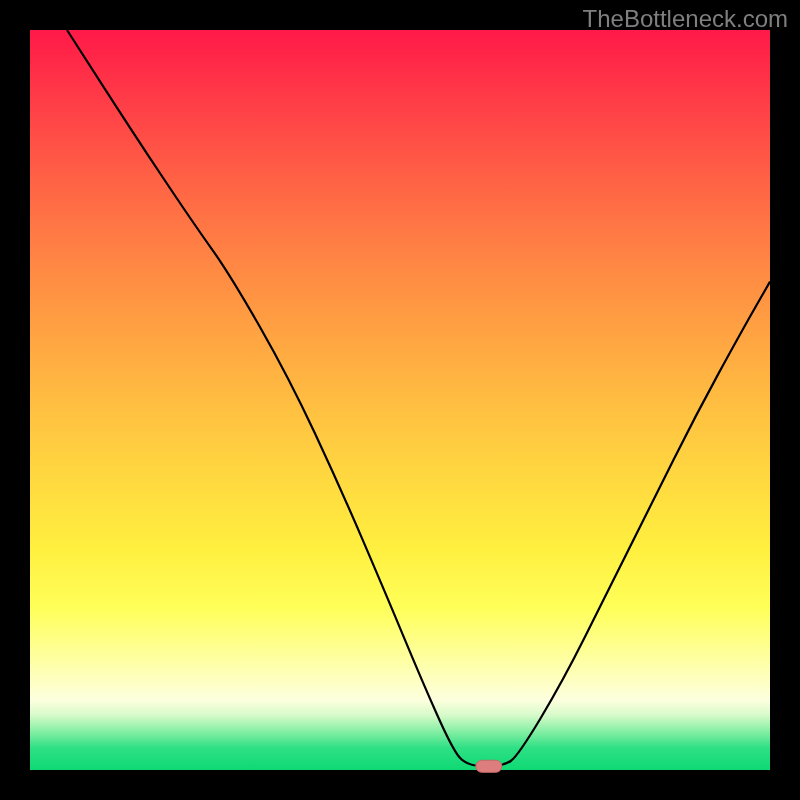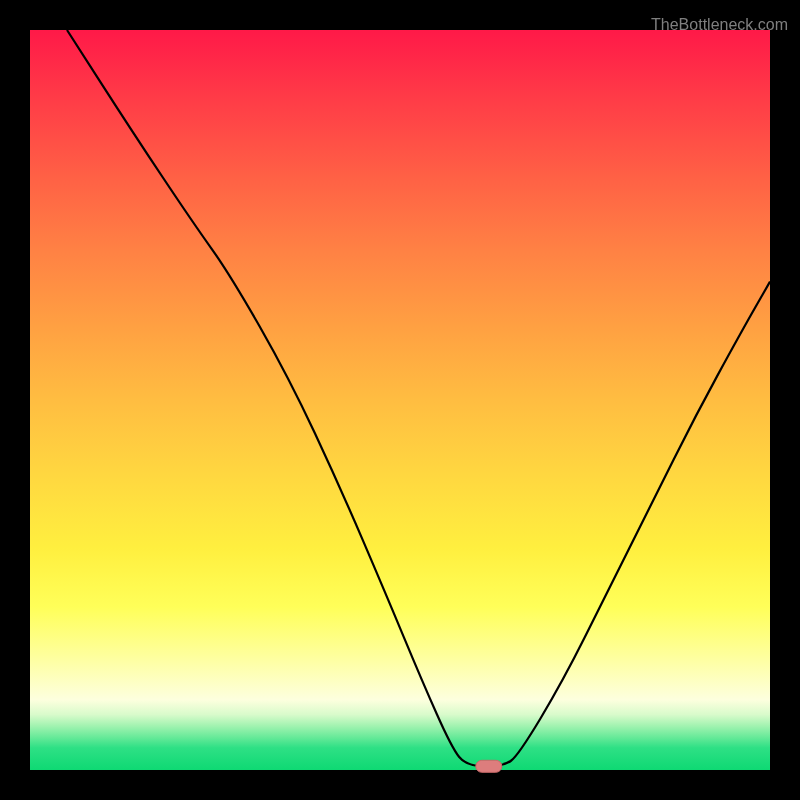--- a/index.html
+++ b/index.html
@@ -12,24 +12,24 @@
     font-family: Arial, Helvetica, sans-serif;
   }
   .outer {
     width: 800px;
     height: 800px;
     background: #000;
     position: relative;
   }
   .watermark {
     position: absolute;
-    top: 16px;
+    top: 5px;
     right: 12px;
     color: #7f7f7f;
-    font-size: 16px;
+    font-size: 24px;
     font-weight: 500;
     letter-spacing: 0px;
     z-index: 10;
   }
   svg {
     display: block;
   }
 </style>
 </head>
 <body>

